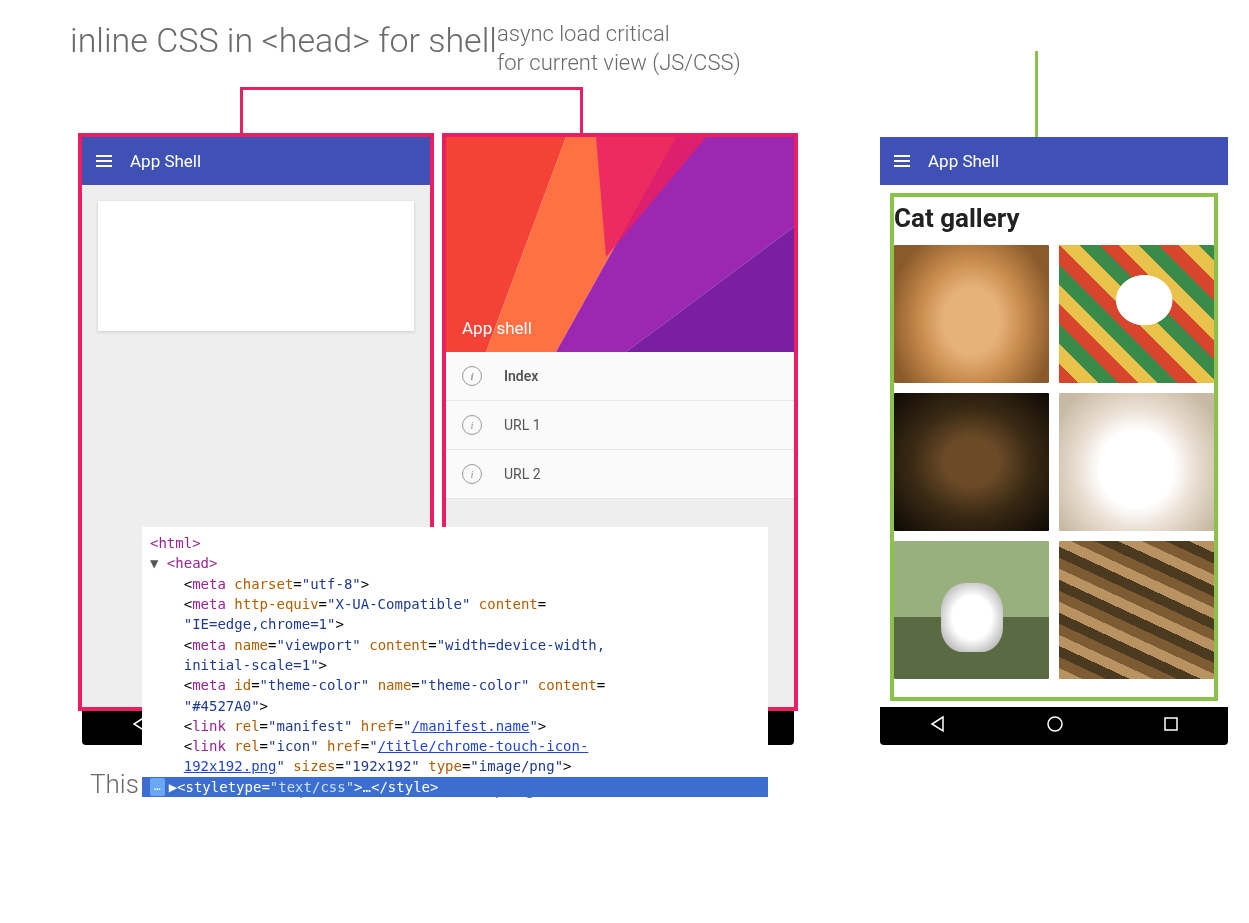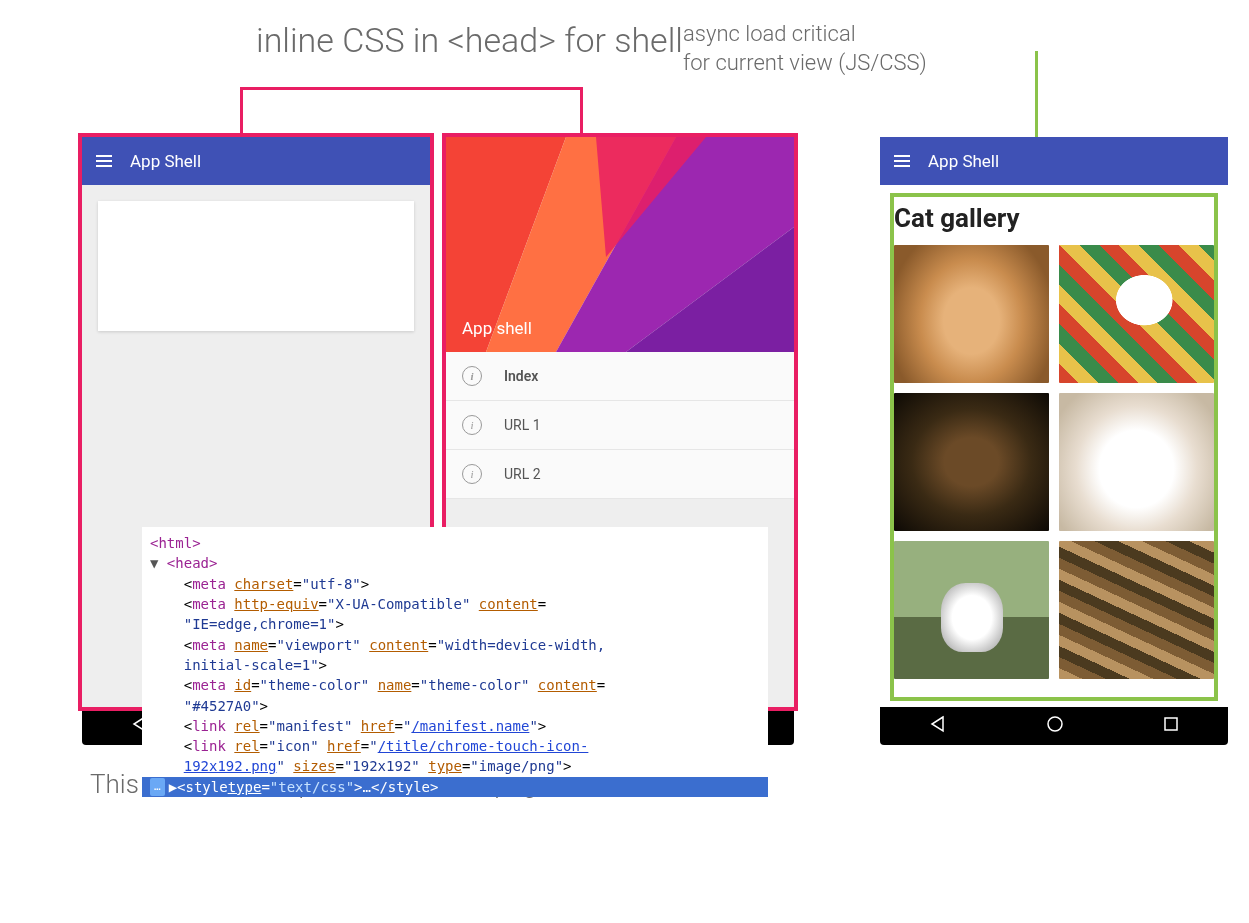--- a/index.html
+++ b/index.html
@@ -5,21 +5,21 @@
   body {
     margin: 0;
     padding: 20px 40px;
     font-family: -apple-system, BlinkMacSystemFont, "Segoe UI", Roboto, sans-serif;
     background: #fff;
     width: 1249px;
     box-sizing: border-box;
   }
   .top-labels {
     display: flex;
-    justify-content: center;
+    justify-content: flex-start;
     margin-bottom: 10px;
   }
   .label-left {
     font-size: 34px;
     color: #6a6a6a;
     font-weight: 300;
     margin-left: 30px;
   }
   .label-right {
     font-size: 22px;
@@ -182,21 +182,21 @@
     width: 610px;
     background: #fff;
     font-family: "Menlo", "Consolas", monospace;
     font-size: 14px;
     line-height: 1.45;
     z-index: 50;
     padding: 6px 8px 0 8px;
   }
   .code-overlay .ln { white-space: pre; }
   .tag { color: #9b2393; }
-  .attr { color: #b35c00; text-decoration: underline; }
+  .attr { color: #b35c00; }
   .val { color: #1f3a93; }
   .gray { color: #9e9e9e; }
   .link { color: #2146d6; text-decoration: underline; }
   .triangle-d { color: #555; }
   .hl-line {
     background: #3b6ecf;
     color: #fff;
     padding: 0 8px;
     margin: 0 -8px;
     display: flex;

